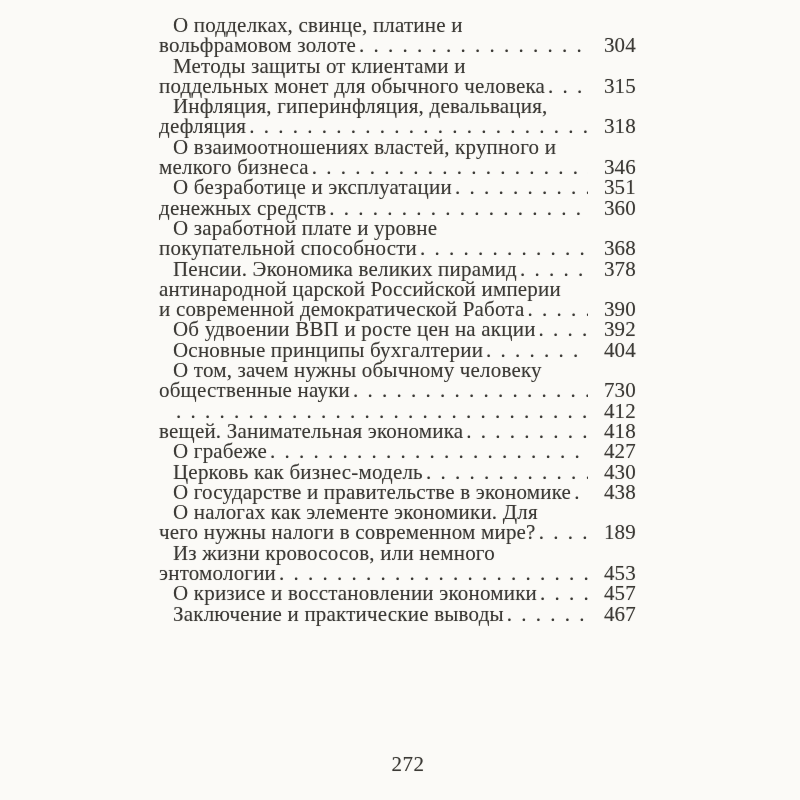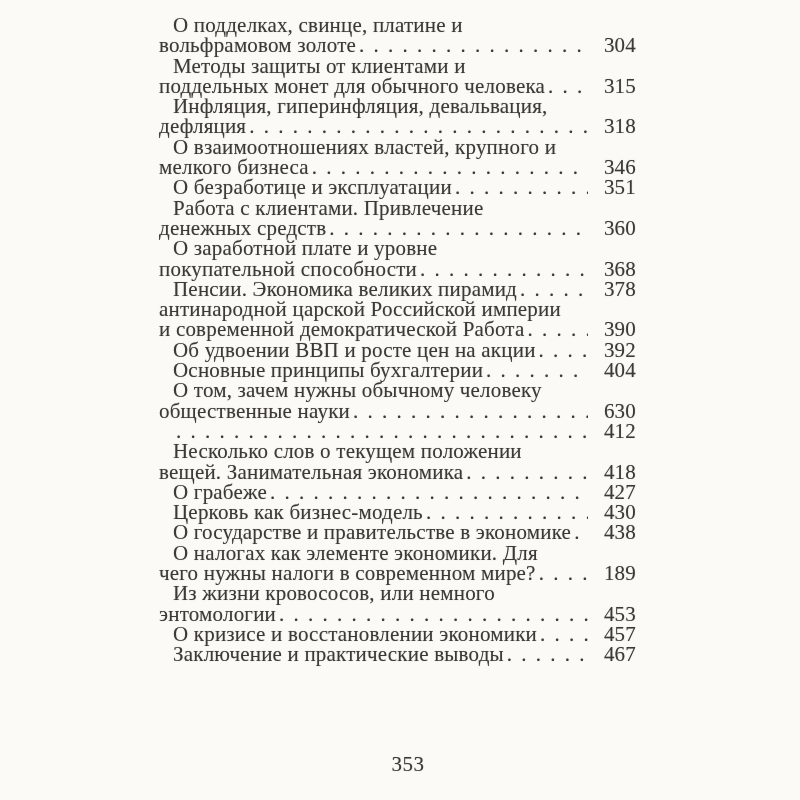--- a/index.html
+++ b/index.html
@@ -109,23 +109,20 @@
         </div>
       </div>
       <div class="entry">
         <div class="line first last">
           <span class="txt">О безработице и эксплуатации</span>
           <span class="dots">. . . . . . . . . . . . . . . . . . . . . . . . . . . . . . . . . . . . . . . . . . . . . . . . . . . . . . . . . . . . </span>
           <span class="pg">351</span>
         </div>
       </div>
       <div class="entry">
-        <div class="line first">
-          <span class="txt">Работа с клиентами. Привлечение</span>
-        </div>
         <div class="line last">
           <span class="txt">денежных средств</span>
           <span class="dots">. . . . . . . . . . . . . . . . . . . . . . . . . . . . . . . . . . . . . . . . . . . . . . . . . . . . . . . . . . . . </span>
           <span class="pg">360</span>
         </div>
       </div>
       <div class="entry">
         <div class="line first">
           <span class="txt">О заработной плате и уровне</span>
         </div>
@@ -166,33 +163,30 @@
           <span class="pg">404</span>
         </div>
       </div>
       <div class="entry">
         <div class="line first">
           <span class="txt">О том, зачем нужны обычному человеку</span>
         </div>
         <div class="line last">
           <span class="txt">общественные науки</span>
           <span class="dots">. . . . . . . . . . . . . . . . . . . . . . . . . . . . . . . . . . . . . . . . . . . . . . . . . . . . . . . . . . . . </span>
-          <span class="pg">630</span>
+          <span class="pg">730</span>
         </div>
       </div>
       <div class="entry">
         <div class="line first last">
           <span class="dots">. . . . . . . . . . . . . . . . . . . . . . . . . . . . . . . . . . . . . . . . . . . . . . . . . . . . . . . . . . . . </span>
           <span class="pg">412</span>
         </div>
       </div>
       <div class="entry">
-        <div class="line first">
-          <span class="txt">Несколько слов о текущем положении</span>
-        </div>
         <div class="line last">
           <span class="txt">вещей. Занимательная экономика</span>
           <span class="dots">. . . . . . . . . . . . . . . . . . . . . . . . . . . . . . . . . . . . . . . . . . . . . . . . . . . . . . . . . . . . </span>
           <span class="pg">418</span>
         </div>
       </div>
       <div class="entry">
         <div class="line first last">
           <span class="txt">О грабеже</span>
           <span class="dots">. . . . . . . . . . . . . . . . . . . . . . . . . . . . . . . . . . . . . . . . . . . . . . . . . . . . . . . . . . . . </span>
@@ -241,14 +235,14 @@
         </div>
       </div>
       <div class="entry">
         <div class="line first last">
           <span class="txt">Заключение и практические выводы</span>
           <span class="dots">. . . . . . . . . . . . . . . . . . . . . . . . . . . . . . . . . . . . . . . . . . . . . . . . . . . . . . . . . . . . </span>
           <span class="pg">467</span>
         </div>
       </div>
     </div>
-  <div class="footer">353</div>
+  <div class="footer">272</div>
 </div>
 
 </body></html>

